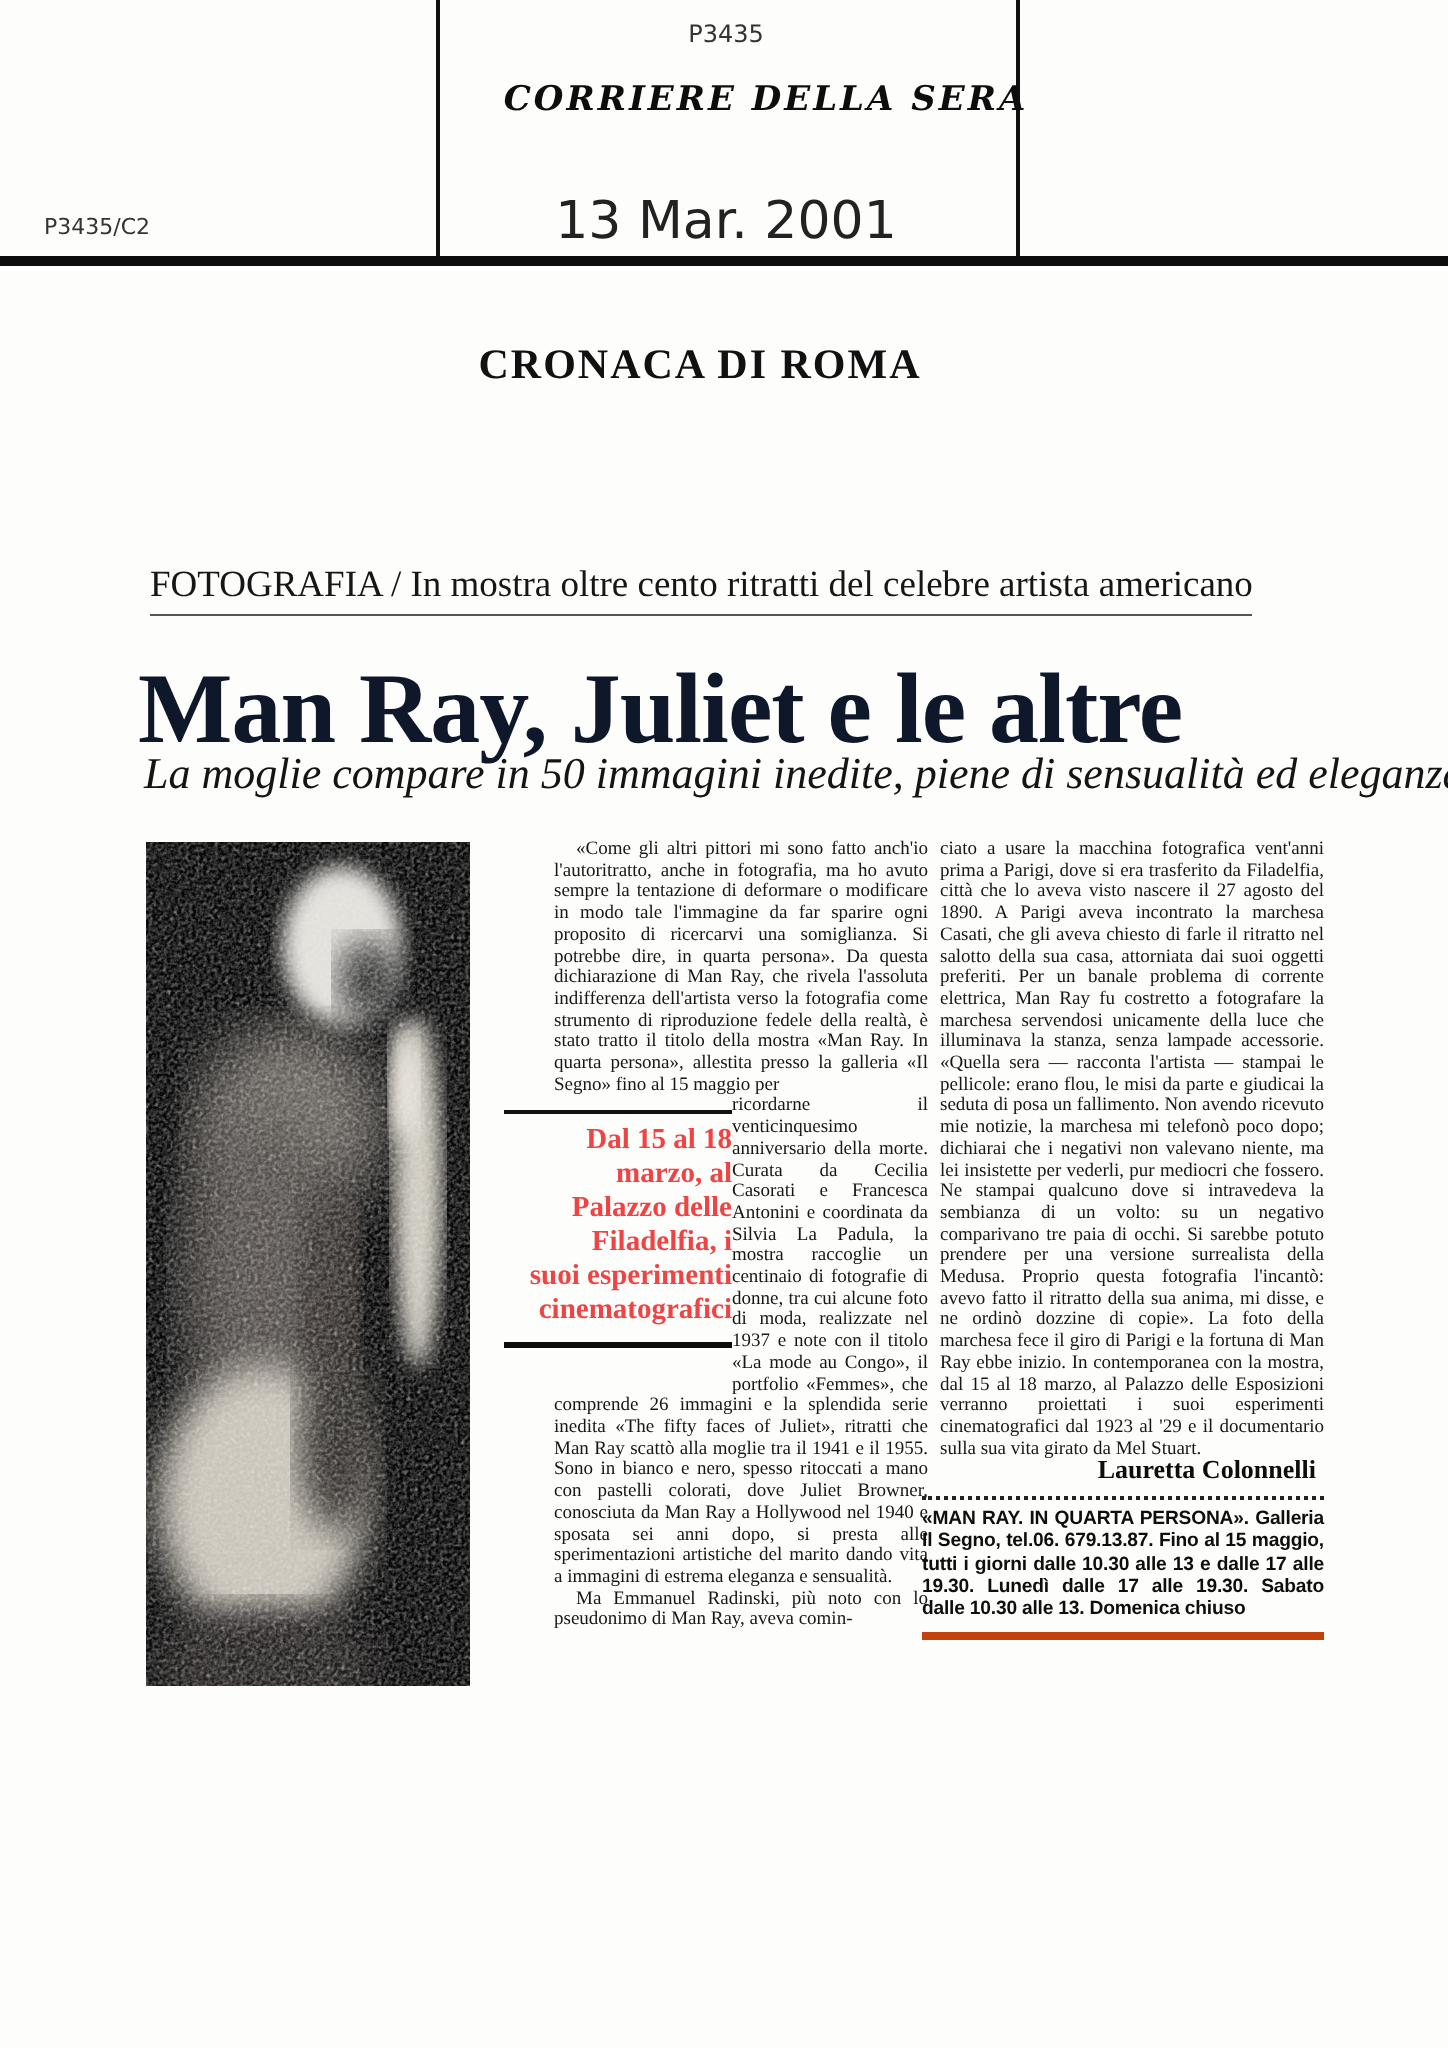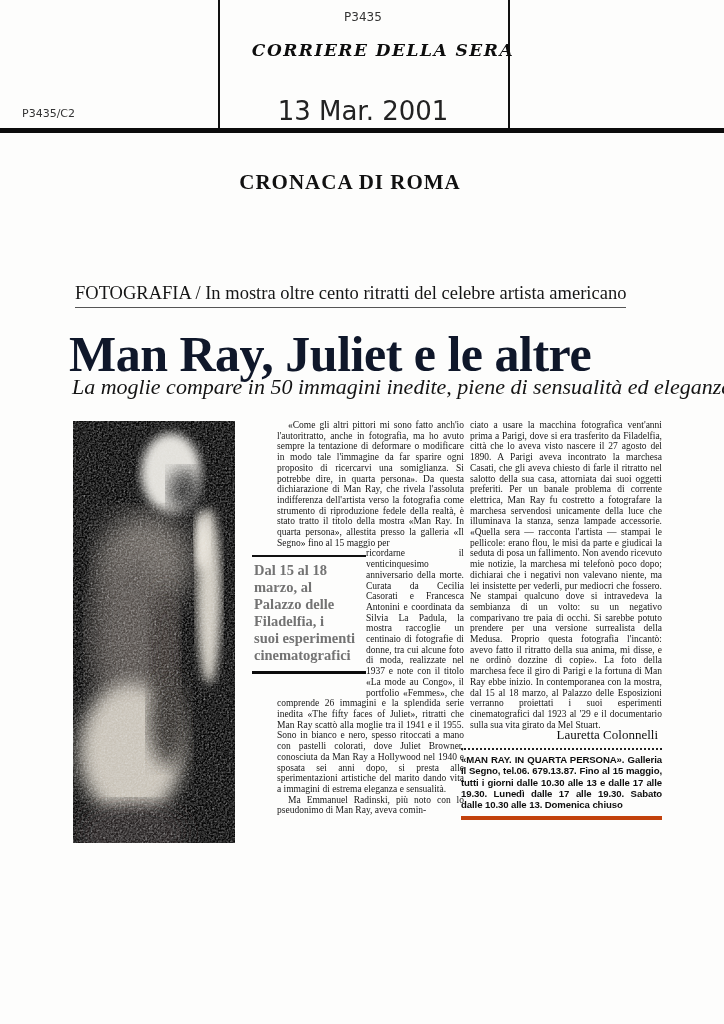--- a/index.html
+++ b/index.html
@@ -39,23 +39,23 @@
   .col{position:absolute; top:420px; font-size:9.5px; line-height:10.7px;
     text-align:justify; color:#161616;}
   .col p{margin:0; text-indent:11px;}
   .col p.noindent{text-indent:0;}
   .col1{left:277px; width:187px;}
   .col2{left:470px; width:192px;}
   
   .inset{float:left; width:112px; margin-left:-25px; margin-top:7px; margin-bottom:14px;
     border-top:2px solid #111; border-bottom:3px solid #0c0c0c; padding:5px 0 7px 2px;}
   .inset div{font-weight:bold; font-size:14.5px; line-height:17px; white-space:nowrap;
-    text-align:left; color:#737373;}
+    text-align:right; color:#ef4444;}
   
-  .byline{font-weight:normal; font-size:13px; text-align:right; text-indent:0;
+  .byline{font-weight:bold; font-size:13px; text-align:right; text-indent:0;
     margin-top:3px; padding-right:4px; color:#0d0d0d;}
   .infobox{margin-top:7px; margin-left:-9px; width:201px;
     border-top:2px dotted #222; border-bottom:4px solid #c2410c;
     padding:4px 0 5px; font-family:"Liberation Sans", sans-serif;
     font-weight:bold; font-size:9.6px; line-height:11.3px; letter-spacing:-0.1px;
     text-align:justify; color:#0e0e0e;}
 </style>
 </head>
 <body>
 

